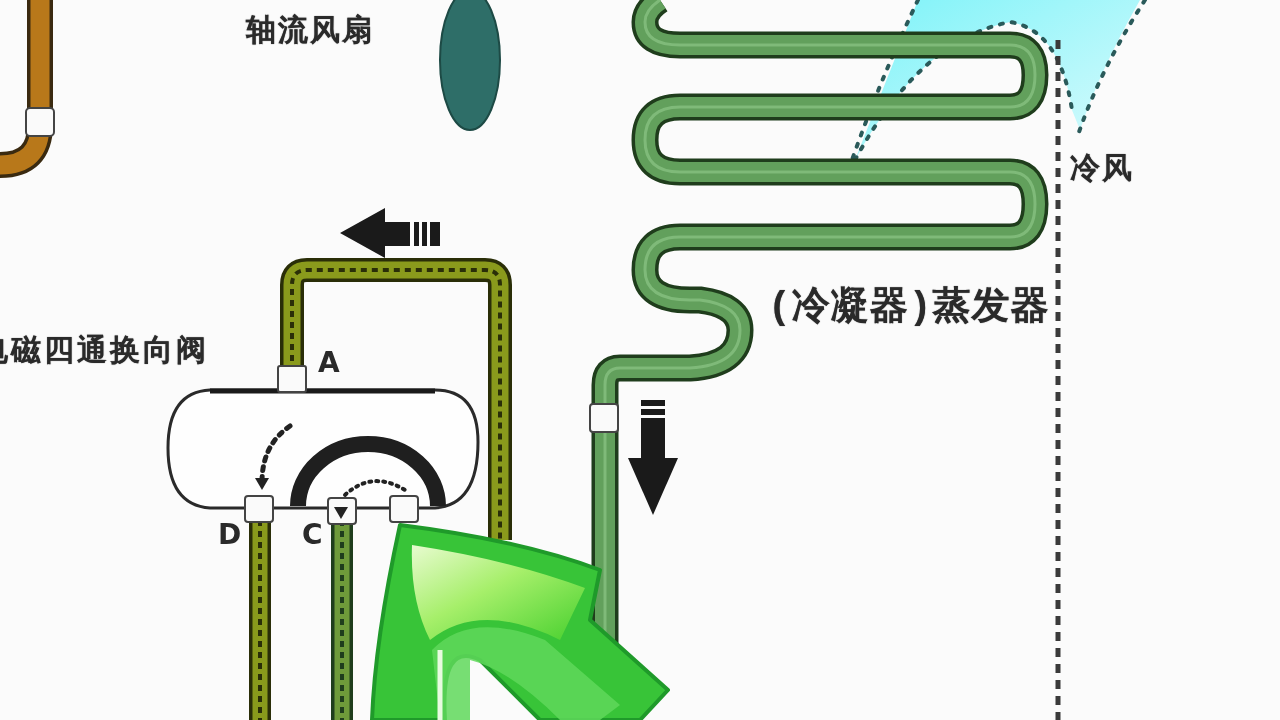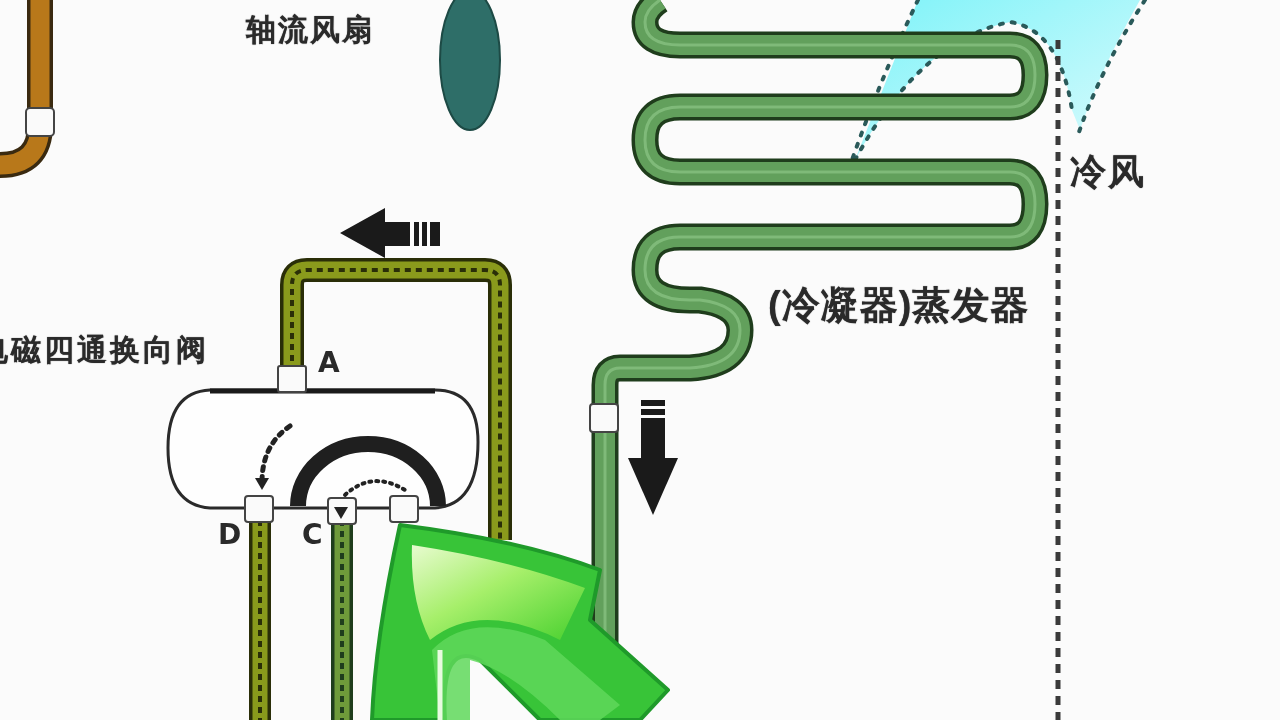--- a/index.html
+++ b/index.html
@@ -1,22 +1,22 @@
 <!DOCTYPE html>
 <html><head>
   <meta charset="utf-8">
   <style>
     html, body { margin: 0; padding: 0; background: #fbfbfb; }
     body { width: 1280px; height: 720px; overflow: hidden; position: relative;
            font-family: "DejaVu Sans", sans-serif; }
     svg { position: absolute; left: 0; top: 0; }
     .label { position: absolute; color: #2a2a2a; font-weight: bold; white-space: nowrap;
-             font-family: Liberation Sans, sans-serif; text-shadow: 0 0 1px #555; }
+             font-family: Liberation Mono, monospace; text-shadow: 0 0 1px #555; }
     .lbl-fan { left: 246px; top: 10px; font-size: 30px; letter-spacing: 2px; }
-    .lbl-cold { left: 1070px; top: 148px; font-size: 36px; letter-spacing: 2px; }
+    .lbl-cold { left: 1070px; top: 148px; font-size: 30px; letter-spacing: 2px; }
     .lbl-evap { left: 768px; top: 280px; font-size: 38px; letter-spacing: 1px; }
     .lbl-valve { left: -22px; top: 330px; font-size: 30px; letter-spacing: 3px; }
     .port { position: absolute; font-size: 28px; font-weight: bold; color: #2a2a2a;
             font-family: "DejaVu Sans", sans-serif; }
     .port-a { left: 318px; top: 346px; }
     .port-d { left: 218px; top: 518px; }
     .port-c { left: 302px; top: 518px; }
   </style>
 </head>
 <body>

